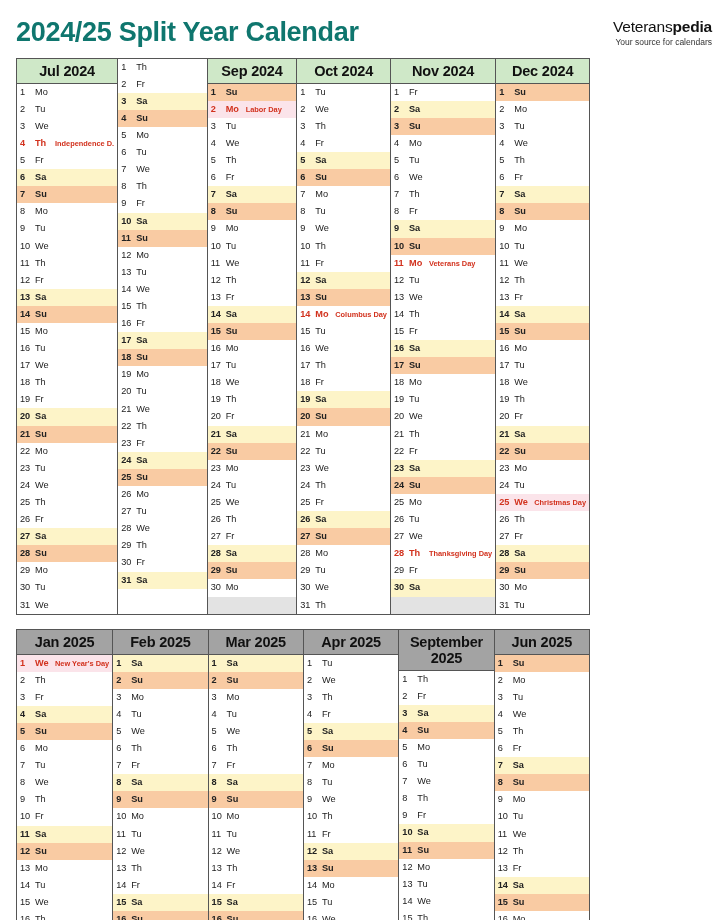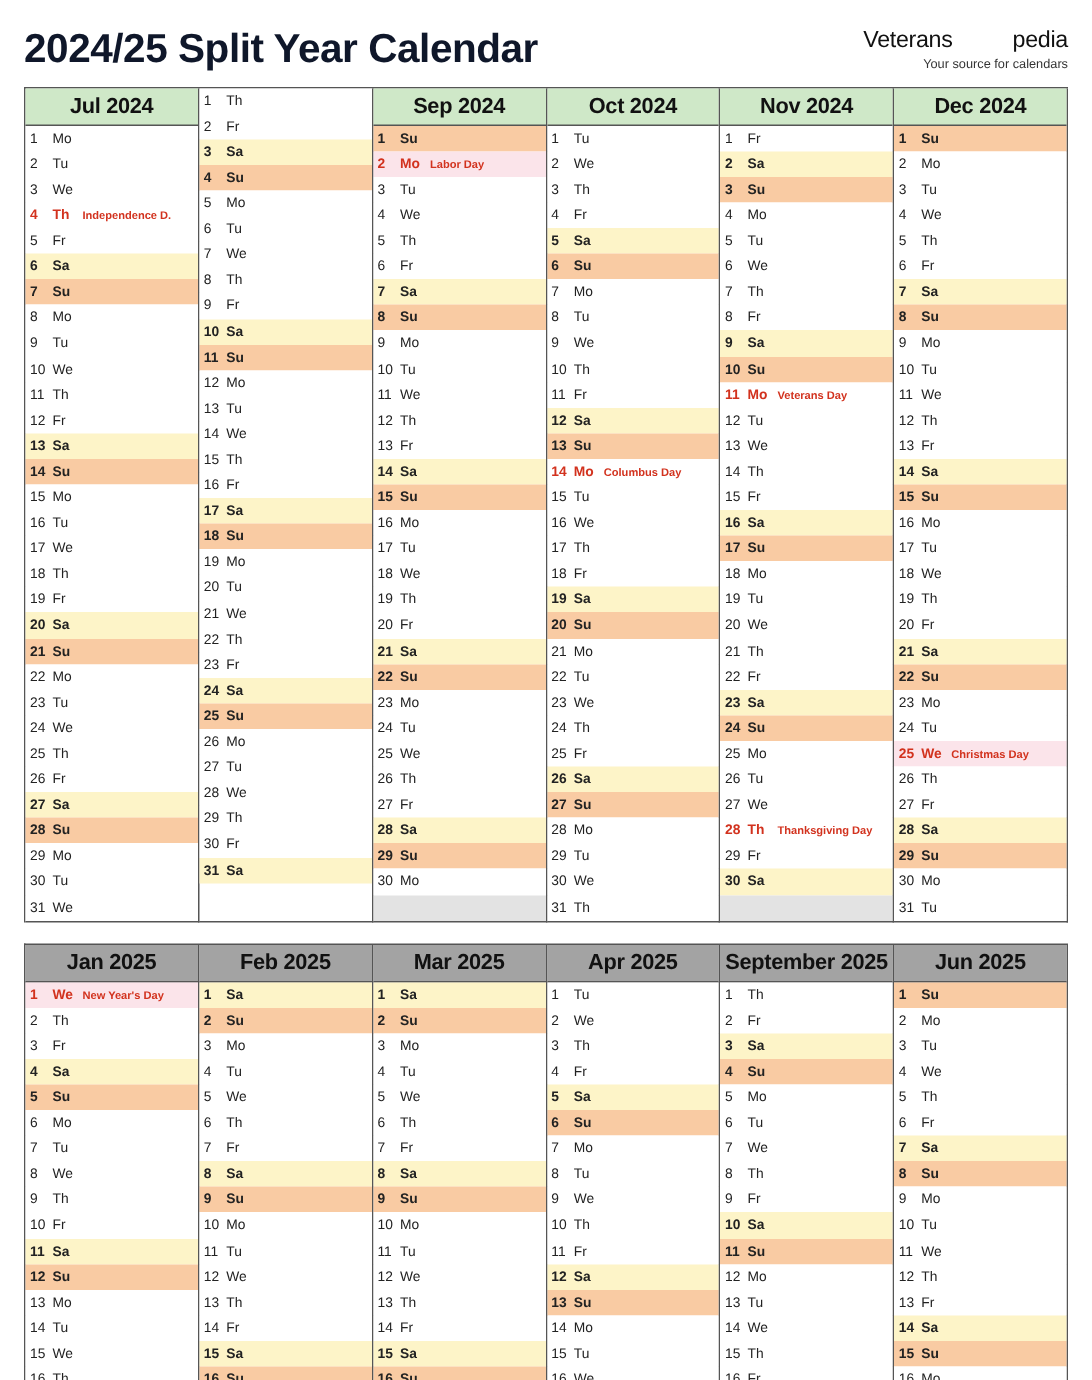--- a/index.html
+++ b/index.html
@@ -17,39 +17,39 @@
   
   .header {
     display: flex;
     align-items: flex-start;
     justify-content: space-between;
     margin-bottom: 10px;
   }
   .title {
     font-size: 27px;
     font-weight: bold;
-    color: #0f172a;
+    color: #0f766e;
     letter-spacing: -0.3px;
     line-height: 1.1;
     padding-top: 4px;
   }
   .brand { text-align: right; padding-top: 4px; }
   .brand-name {
     font-size: 15.5px;
     color: #111;
     letter-spacing: -0.2px;
   }
-  .brand-name b { font-weight: normal; margin-left: 40px; }
+  .brand-name b { font-weight: bold; }
   .brand-tag {
     font-size: 8.5px;
     color: #333;
     margin-top: 1px;
   }
   
-  .block { width: 696px; }
+  .block { width: 574px; }
   .block + .block { margin-top: 14px; }
   .grid {
     display: grid;
     grid-template-columns: repeat(6, 1fr);
     border-left: 1px solid #555;
     border-top: 1px solid #555;
   }
   .col {
     border-right: 1px solid #555;
     border-bottom: 1px solid #555;

